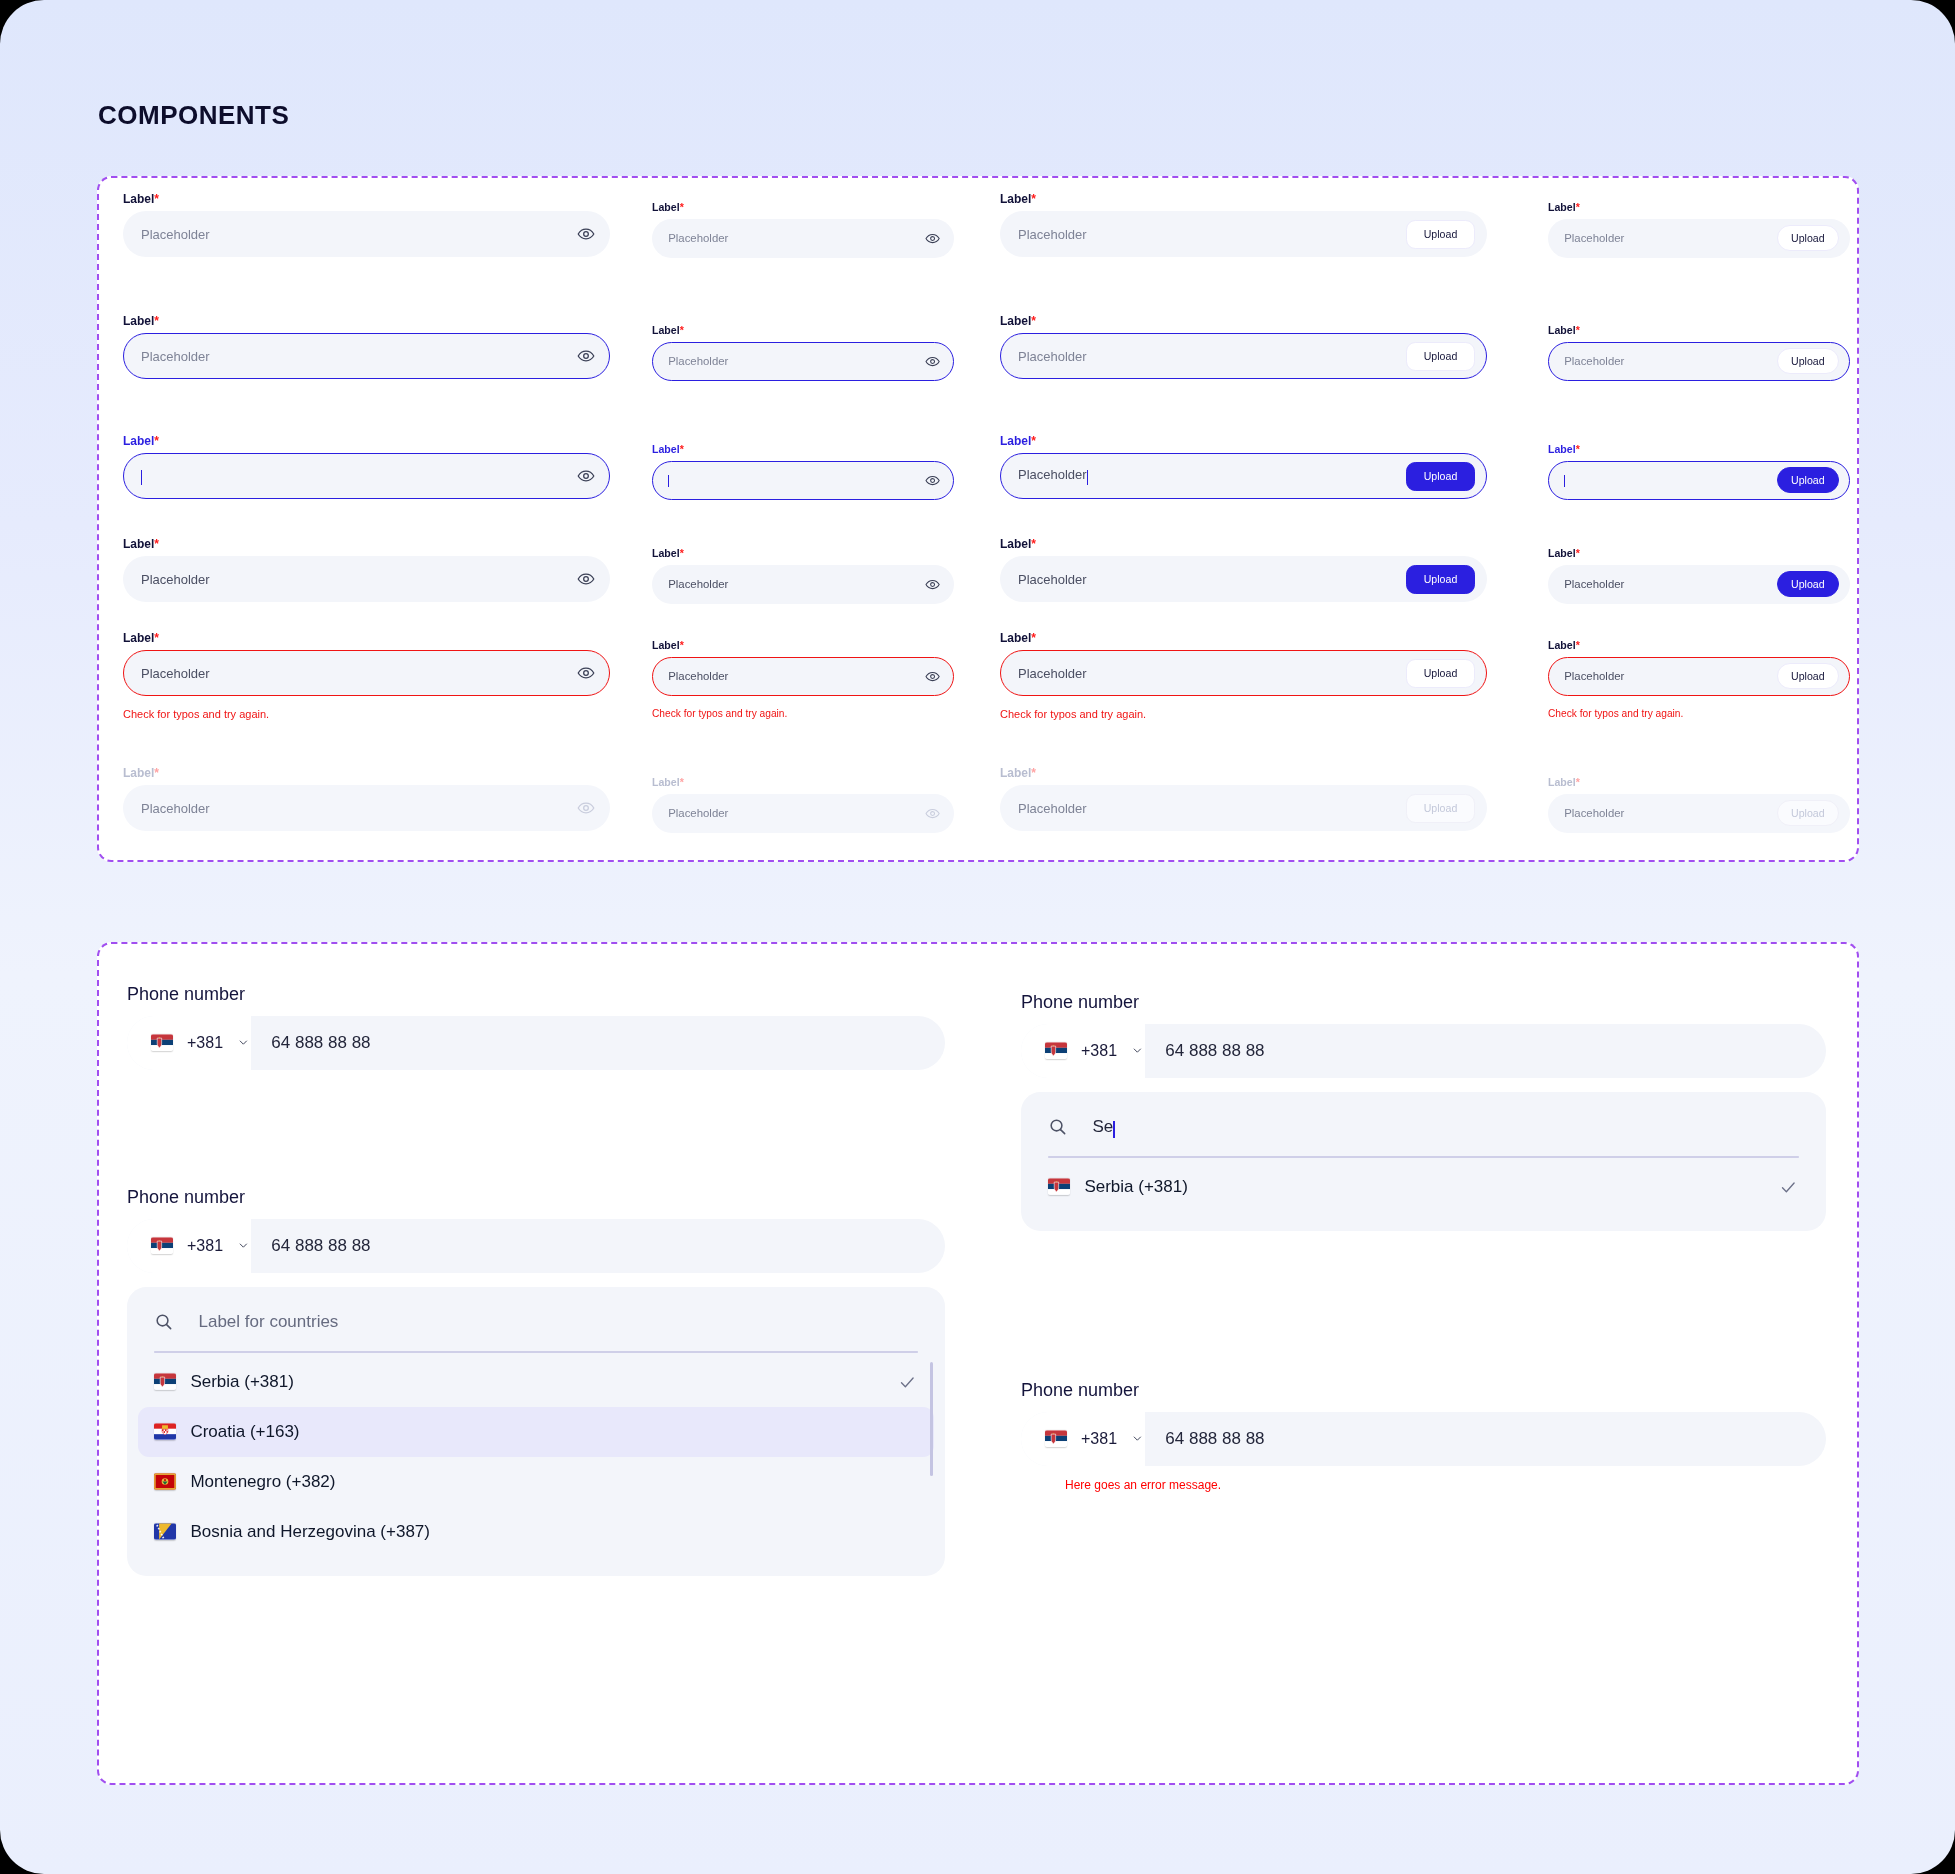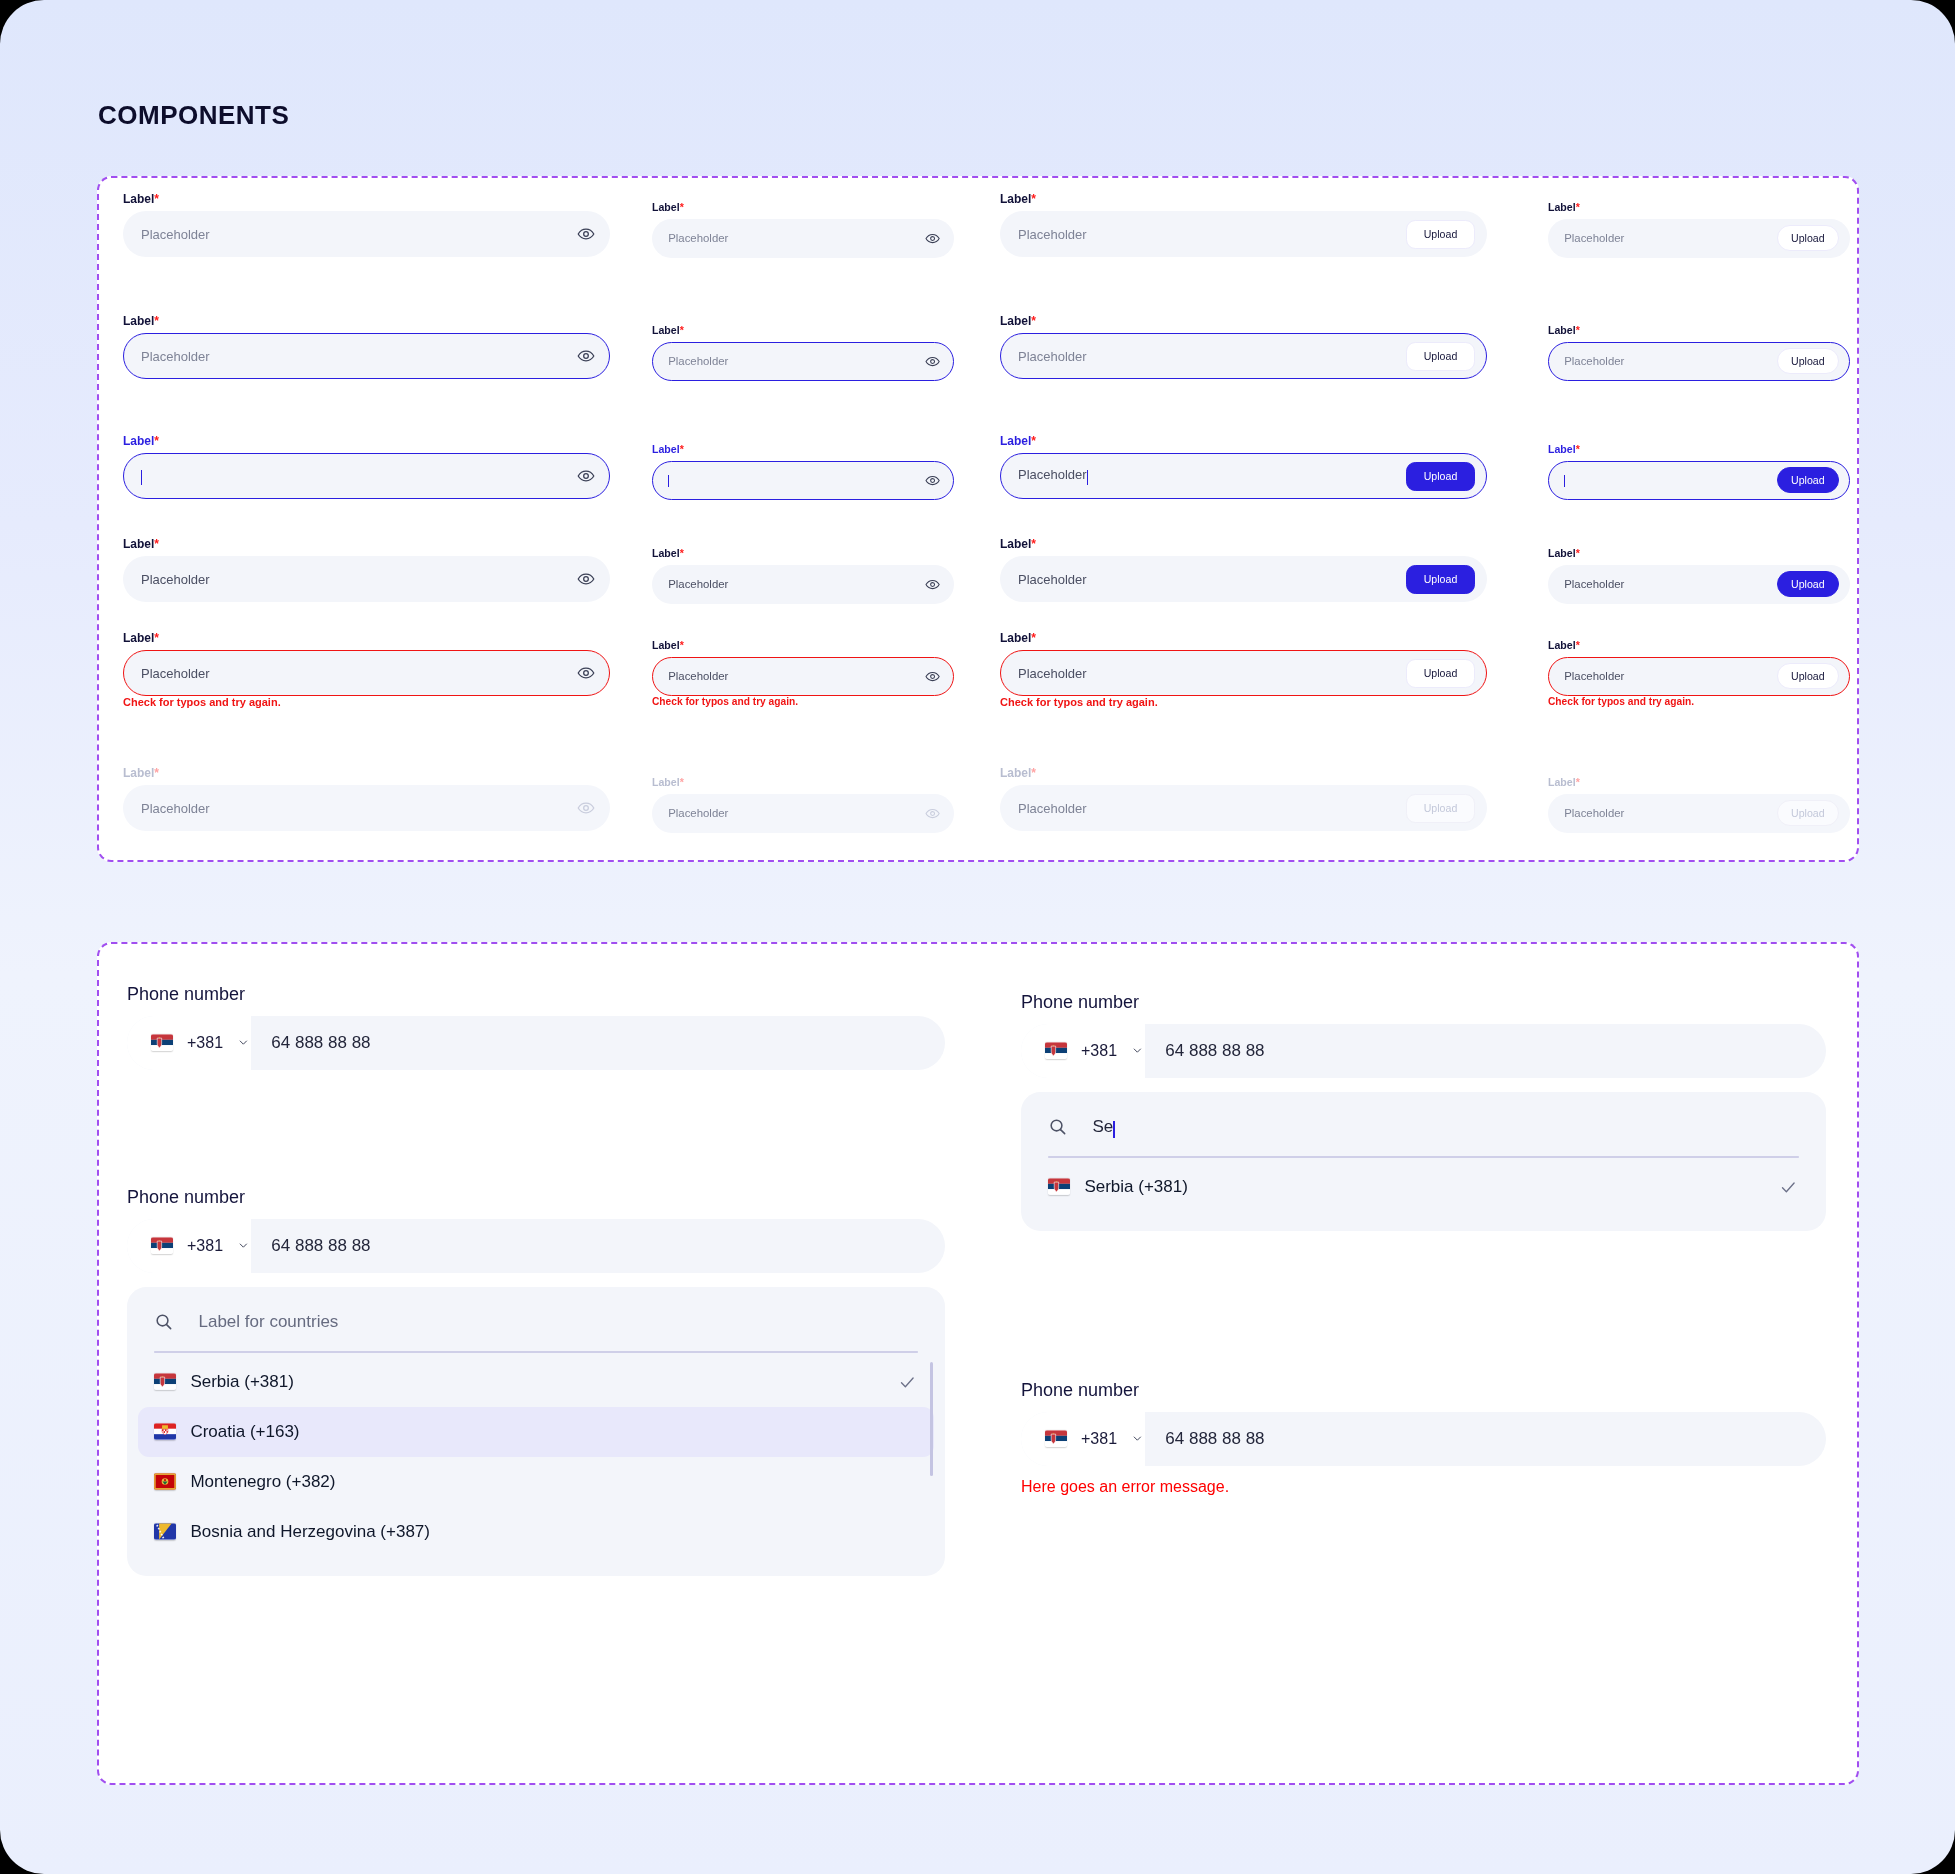--- a/index.html
+++ b/index.html
@@ -113,23 +113,23 @@
     border-color: #2b1fe0;
     color: #ffffff;
   }
   .upload-btn.disabled {
     background: #fafbfe;
     border-color: #f0f0f8;
     color: #c3c8da;
   }
 
   .error-msg {
-    margin-top: 0;
+    margin-top: 12px;
     font-size: 11px;
-    font-weight: 700;
+    font-weight: 400;
     color: #f01414;
     white-space: nowrap;
   }
 
   
   .col-wide .control { width: 487px; height: 46px; padding: 0 14.4px 0 17px; }
   .col-wide .upload-btn { width: 69px; height: 29px; border-radius: 9.3px; margin-right: -3.4px; }
   .col-wide .value { font-size: 13px; }
 
   .col-narrow .control { width: 302px; height: 39px; padding: 0 12.7px 0 15.2px; }
@@ -182,23 +182,24 @@
     display: flex;
     align-items: center;
     padding-left: 20.3px;
     font-size: 17px;
     color: #23263a;
     white-space: nowrap;
   }
 
   .phone-error {
     margin-top: 12px;
-    font-size: 16px;
+    font-size: 12px;
     color: #ff0000;
     white-space: nowrap;
+    margin-left: 44px;
   }
 
   
   .dropdown {
     margin-top: 14.4px;
     background: #f3f5fa;
     border-radius: 19.5px;
     padding: 19.5px 0 19.5px 0;
     position: relative;
   }

